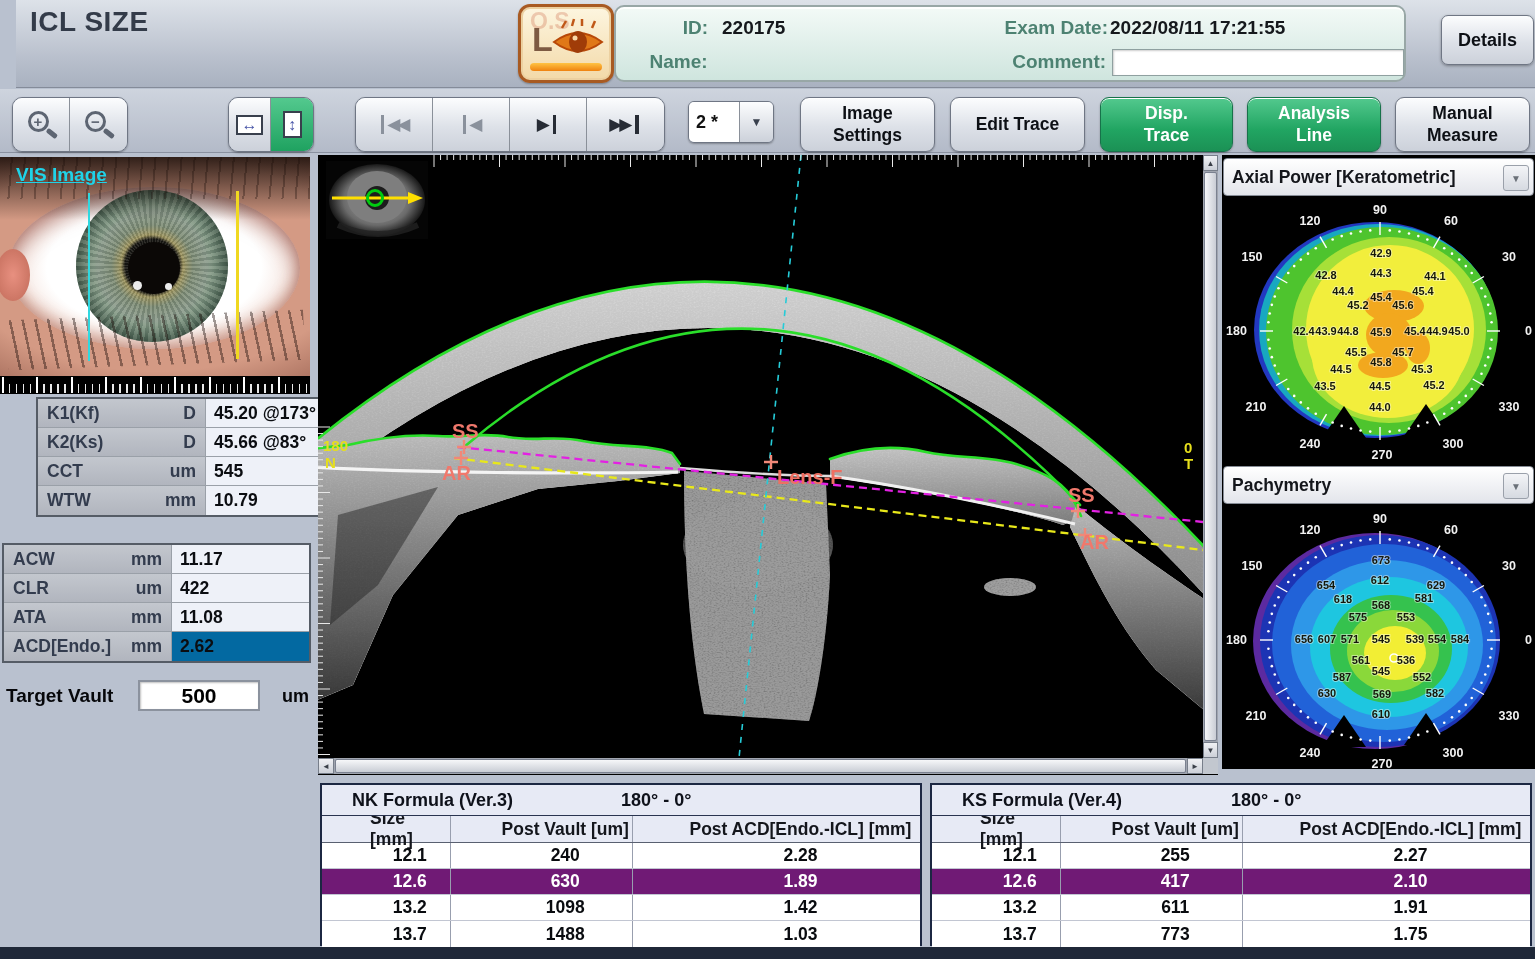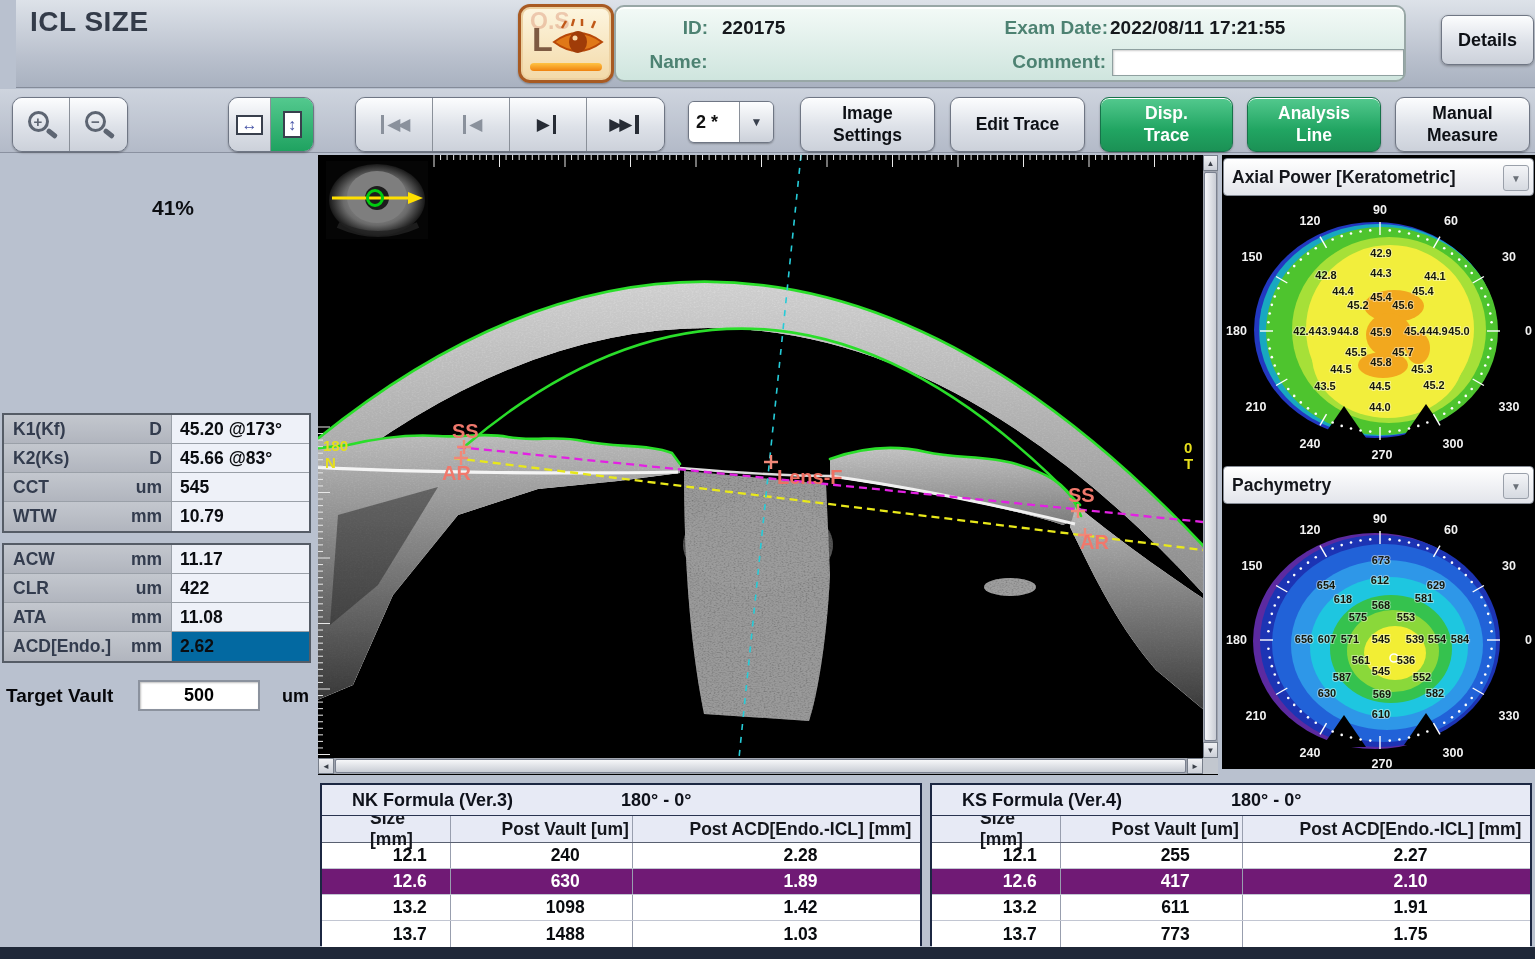--- a/index.html
+++ b/index.html
@@ -60,28 +60,28 @@
 .glint {position:absolute;border-radius:50%;background:#fff;opacity:.92;}
 .lashes-top {position:absolute;left:0;top:0;width:310px;height:42px;background:repeating-linear-gradient(95deg,transparent 0 11px,rgba(22,10,6,.5) 11px 13px);opacity:.6;}
 .lashes-bot {position:absolute;left:8px;bottom:12px;width:296px;height:50px;background:repeating-linear-gradient(80deg,transparent 0 10px,rgba(25,10,6,.55) 10px 12.5px);opacity:.75;transform:rotate(-2deg);}
 .vline-cyan {position:absolute;left:88px;top:36px;width:2px;height:168px;background:#30d8e0;}
 .vline-yellow {position:absolute;left:236px;top:34px;width:2.5px;height:168px;background:#f0d820;}
 .vislabel {position:absolute;left:16px;top:7px;color:#1fd3e8;font-weight:bold;font-size:19px;text-decoration:underline;cursor:pointer;}
 .visruler {position:absolute;left:0;bottom:0;width:100%;height:18px;background:#000;}
 .vr-min {position:absolute;left:2px;bottom:1px;width:100%;height:9px;background:repeating-linear-gradient(90deg,#e8e8e8 0 1.4px,transparent 1.4px 6.9px);}
 .vr-maj {position:absolute;left:2px;bottom:1px;width:100%;height:16px;background:repeating-linear-gradient(90deg,#ffffff 0 1.7px,transparent 1.7px 34.5px);}
 .mtable {position:absolute;left:2px;width:309px;border:2px solid #555c66;background:#fff;}
-#mt1 {top:258px;} #mt2 {top:388px;}
+#mt1 {top:242px;margin-left:34px;} #mt2 {top:388px;}
 .mrow {display:flex;height:29px;border-bottom:1px solid #9aa0a8;font-size:17.5px;font-weight:bold;}
 .mrow:last-child {border-bottom:none;}
 .m-left {width:168px;background:linear-gradient(#c3c7ce,#b1b5be);color:#333c4e;display:flex;justify-content:space-between;align-items:center;padding:0 9px;border-right:1px solid #9aa0a8;}
 .m-val {flex:1;display:flex;align-items:center;padding:0 8px;background:#eef1f8;color:#0b0d11;}
 .m-val.hl {background:#0369a1;}
 .tv-label {position:absolute;left:6px;top:530px;font-size:19px;font-weight:bold;color:#06070a;}
-.tv-input {position:absolute;left:138px;top:525px;width:122px;height:31px;border:2px solid #8b929e;background:#fff;box-shadow:inset 1px 1px 2px rgba(0,0,0,.25);text-align:center;font-weight:bold;font-size:18px;font-family:"Liberation Sans",sans-serif;}
+.tv-input {position:absolute;left:138px;top:525px;width:122px;height:31px;border:2px solid #8b929e;background:#fff;box-shadow:inset 1px 1px 2px rgba(0,0,0,.25);text-align:center;font-weight:bold;font-size:21px;font-family:"Liberation Sans",sans-serif;}
 .tv-unit {position:absolute;left:282px;top:531px;font-size:18px;font-weight:bold;color:#06070a;}
 
 
 .oct {position:absolute;left:318px;top:155px;width:900px;height:620px;background:#000;}
 .octsvg {position:absolute;left:0;top:0;}
 svg text {font-family:"Liberation Sans",sans-serif;}
 .oct-yellow {fill:#e6df1c;font-size:15px;font-weight:bold;}
 .oct-marker {fill:#f0786c;font-size:20px;font-weight:bold;}
 .oct-lens {fill:#ef6f62;font-size:20px;font-weight:bold;}
 .cross {stroke:#f08878;stroke-width:2.4;fill:none;}
@@ -232,20 +232,40 @@
       </div>
     <div class="tb tb2 green" style="left:1247px;width:134px;">
         <span>Analysis Line</span>
       </div>
     <div class="tb tb2" style="left:1395px;width:135px;">
         <span>Manual Measure</span>
       </div>
   </div>
 
   <div class="lpanel">
+    <div class="visbox">
+      <div class="visphoto">
+        <div class="sclera"></div>
+        <div class="caruncle"></div>
+        <div class="iris"></div>
+        <div class="pupil"></div>
+        <div class="glint" style="left:133px;top:124px;width:9px;height:9px;"></div>
+        <div class="glint" style="left:165px;top:126px;width:7px;height:7px;"></div>
+        <div class="lidshadow"></div>
+        <div class="lashes-top"></div>
+        <div class="lashes-bot"></div>
+        <div class="vline-cyan"></div>
+        <div class="vline-yellow"></div>
+      </div>
+      <div class="vislabel">VIS Image</div>
+      <div class="visruler">
+        <div class="vr-min"></div>
+        <div class="vr-maj"></div>
+      </div>
+    </div>
 
     <div class="mtable" id="mt1">
         <div class="mrow">
           <div class="m-left">
             <span>K1(Kf)</span>
             <span>D</span>
           </div>
           <div class="m-val">45.20 @173°</div>
         </div>
         <div class="mrow">

